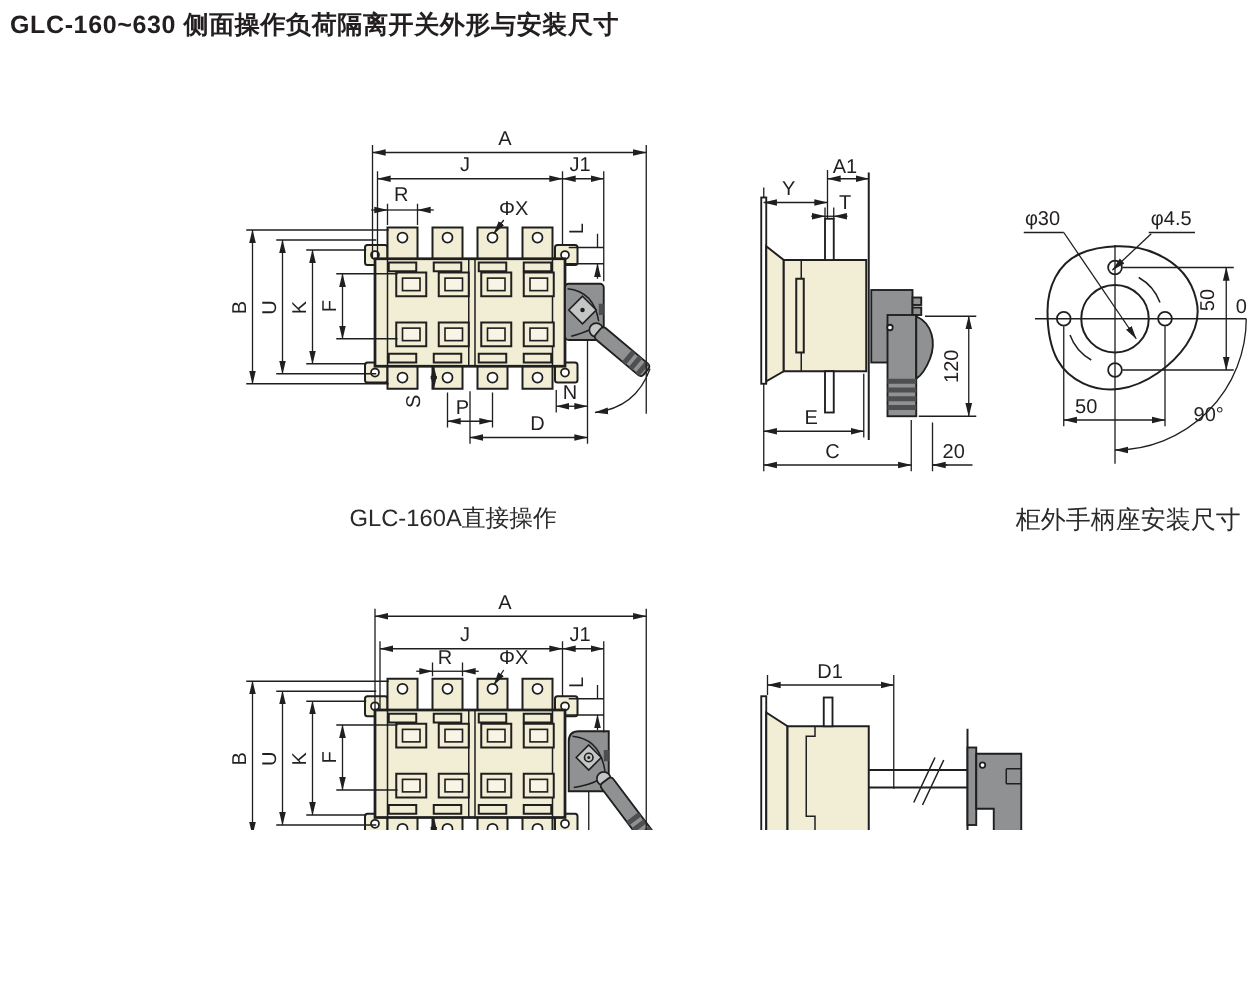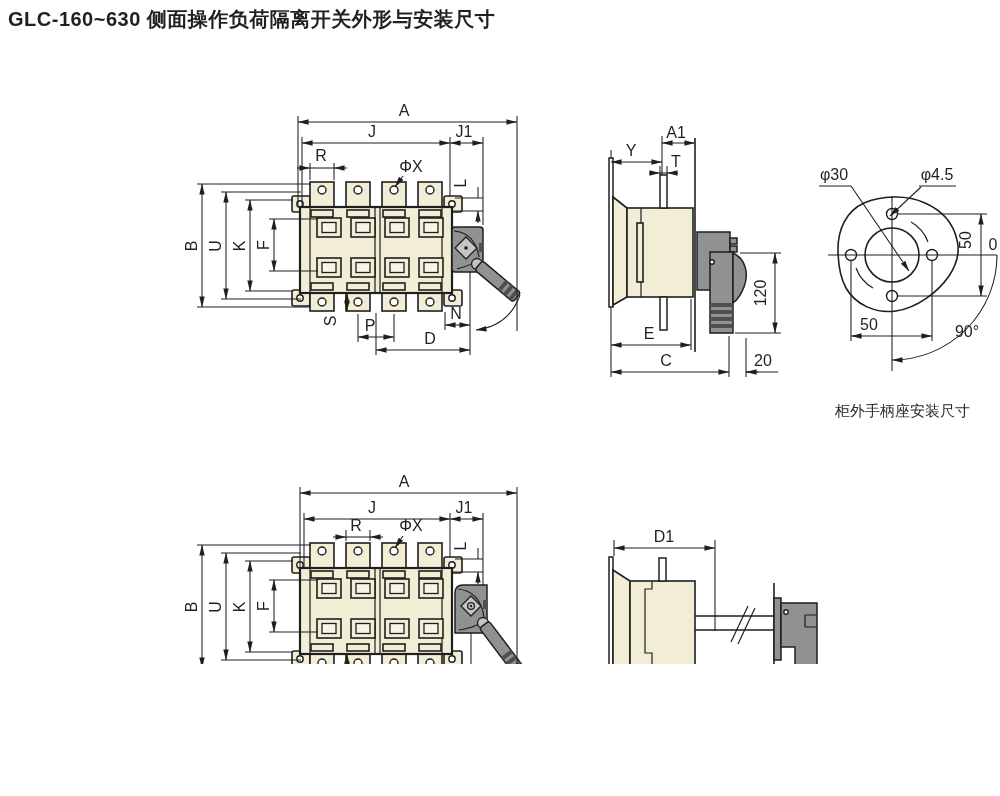--- a/index.html
+++ b/index.html
@@ -7,21 +7,21 @@
     --handle-fill:#8f9192; --handle-dark:#4e4f50; --handle-light:#c4c5c5;
     --text:#231f20; --paper:#ffffff;
   }
   html,body{margin:0;padding:0;background:#fff;}
   .page{position:relative;width:1000px;height:664px;background:var(--paper,#fff);
         font-family:"Liberation Sans",sans-serif;overflow:hidden;}
   .title{position:absolute;left:8px;top:6px;margin:0;font-size:20px;font-weight:700;
          color:var(--text);letter-spacing:0.5px;white-space:nowrap;}
   .caption{position:absolute;font-size:19px;color:#2a2a2a;text-align:center;}
   #cap-direct{left:250px;top:402px;width:225px;}
-  #cap-seat{left:805px;top:402px;width:195px;font-size:15px;}
+  #cap-seat{left:805px;top:402px;width:195px;font-size:20px;}
   #cap-external{left:248px;top:763px;width:300px;}
   svg{position:absolute;left:0;top:0;}
   .part{fill:var(--body-fill);stroke:var(--line);stroke-width:1.6;}
   .part2{fill:var(--body-fill);stroke:var(--line);stroke-width:2.2;}
   .part-light{fill:var(--body-light);stroke:var(--line);stroke-width:1.3;}
   .white{fill:#fff;stroke:var(--line);stroke-width:1.5;}
   .hole{fill:#fff;stroke:var(--line);stroke-width:1.4;}
   .gray{fill:var(--handle-fill);stroke:var(--line);stroke-width:1.5;}
   .gray-dark{fill:var(--handle-dark);stroke:none;}
   .gray-light{fill:var(--handle-light);stroke:var(--line);stroke-width:1.3;}
@@ -291,14 +291,15 @@
         <rect x="795" y="705" width="22" height="4" class="gray-dark"></rect>
       </g>
       <g>
         <path class="dim" d="M614,540 V556 M715,540 V631"></path>
         <path class="dim" d="M614,548 H715" marker-start="url(#arr)" marker-end="url(#arr)"></path>
         <text class="dim-label" x="664" y="542">D1</text>
       </g>
     </g>
   </svg>
 
+  <div class="caption" id="cap-direct">GLC-160A直接操作</div>
   <div class="caption" id="cap-seat">柜外手柄座安装尺寸</div>
 </div>
 
 </body></html>

